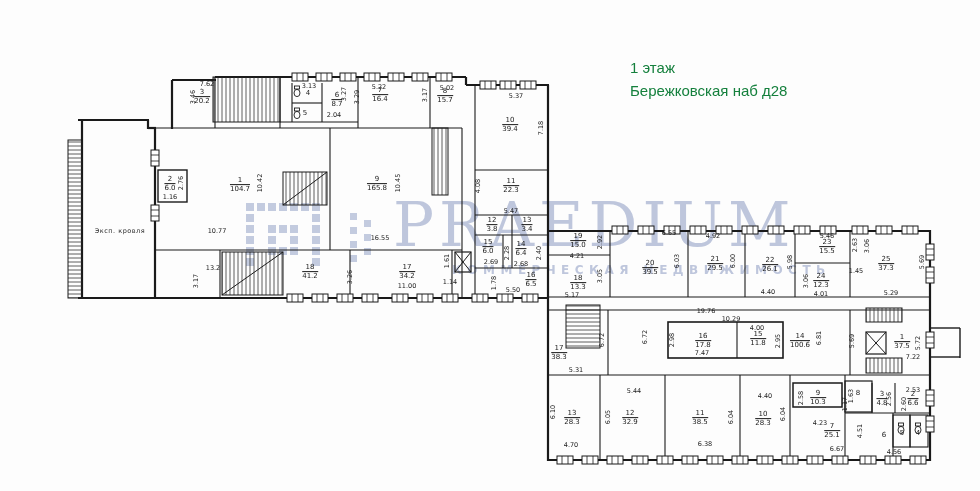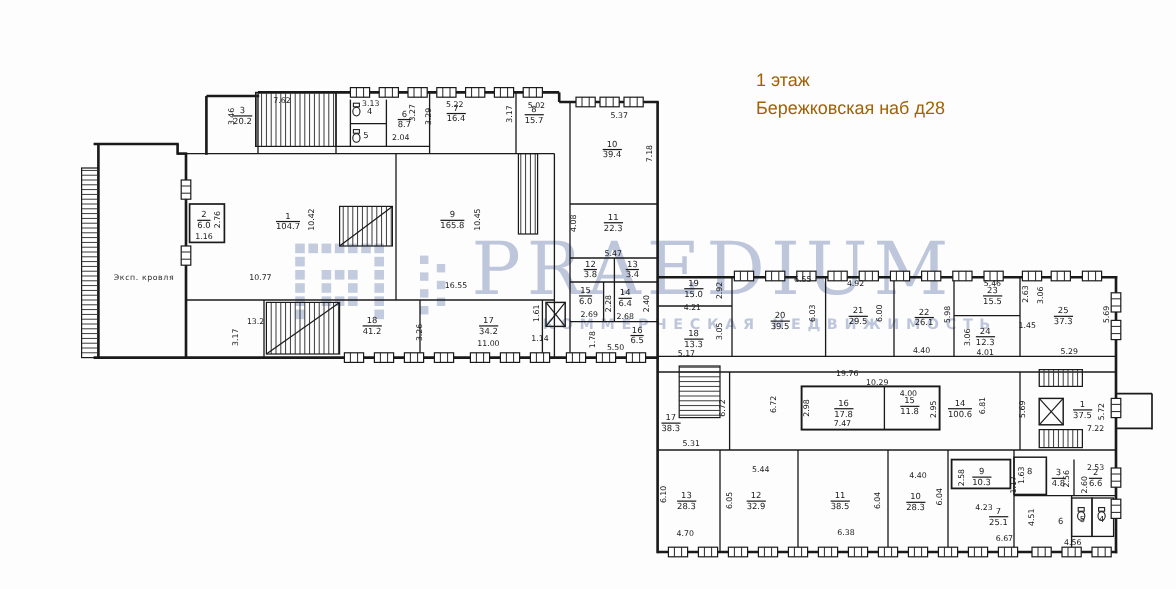--- a/index.html
+++ b/index.html
@@ -19,21 +19,21 @@
   .room-label{position:absolute;transform:translate(-50%,-50%);text-align:center;
               font-size:7px;line-height:1.2;color:#1a1a1a;white-space:nowrap;}
   .room-label .num{display:block;border-bottom:1px solid #1a1a1a;padding:0 1px;}
   .room-label .ar{display:block;}
   .plain-label{position:absolute;transform:translate(-50%,-50%);font-size:7px;color:#1a1a1a;}
   .dim{position:absolute;transform:translate(-50%,-50%);font-size:6.5px;color:#1a1a1a;white-space:nowrap;}
   .dim.rot{transform:translate(-50%,-50%) rotate(-90deg);}
   .roof{position:absolute;left:120px;top:231px;transform:translate(-50%,-50%);
         font-size:6.5px;letter-spacing:.5px;color:#2a2a2a;z-index:3;}
   .title{position:absolute;left:630px;top:57px;z-index:3;font-family:"Liberation Sans",sans-serif;
-         font-size:15px;color:#a16207;line-height:1.5;}
+         font-size:15px;color:#15803d;line-height:1.5;}
 </style>
 </head>
 <body>
 
 <div class="stage">
 
   <div id="wm-logo">
       <div class="px" style="left: 0px; top: 0px; width: 8px; height: 8px;"></div>
       <div class="px" style="left: 11px; top: 0px; width: 8px; height: 8px;"></div>
       <div class="px" style="left: 22px; top: 0px; width: 8px; height: 8px;"></div>
@@ -486,21 +486,21 @@
       <div class="room-label" style="left: 913px; top: 399px;">
         <span class="num">2</span>
         <span class="ar">6.6</span>
       </div>
       <div class="plain-label" style="left: 308px; top: 93px;">4</div>
       <div class="plain-label" style="left: 305px; top: 113px;">5</div>
       <div class="plain-label" style="left: 858px; top: 393px;">8</div>
       <div class="plain-label" style="left: 884px; top: 435px;">6</div>
       <div class="plain-label" style="left: 902px; top: 433px;">5</div>
       <div class="plain-label" style="left: 918px; top: 433px;">4</div>
-      <div class="dim" style="left: 207px; top: 84px; margin-left: 28px;">7.62</div>
+      <div class="dim" style="left: 207px; top: 84px;">7.62</div>
       <div class="dim rot" style="left: 193px; top: 97px;">3.46</div>
       <div class="dim" style="left: 309px; top: 86px;">3.13</div>
       <div class="dim rot" style="left: 344px; top: 94px;">3.27</div>
       <div class="dim" style="left: 334px; top: 115px;">2.04</div>
       <div class="dim rot" style="left: 357px; top: 97px;">3.29</div>
       <div class="dim" style="left: 379px; top: 87px;">5.22</div>
       <div class="dim" style="left: 447px; top: 88px;">5.02</div>
       <div class="dim rot" style="left: 425px; top: 95px;">3.17</div>
       <div class="dim rot" style="left: 260px; top: 183px;">10.42</div>
       <div class="dim rot" style="left: 181px; top: 183px;">2.76</div>

